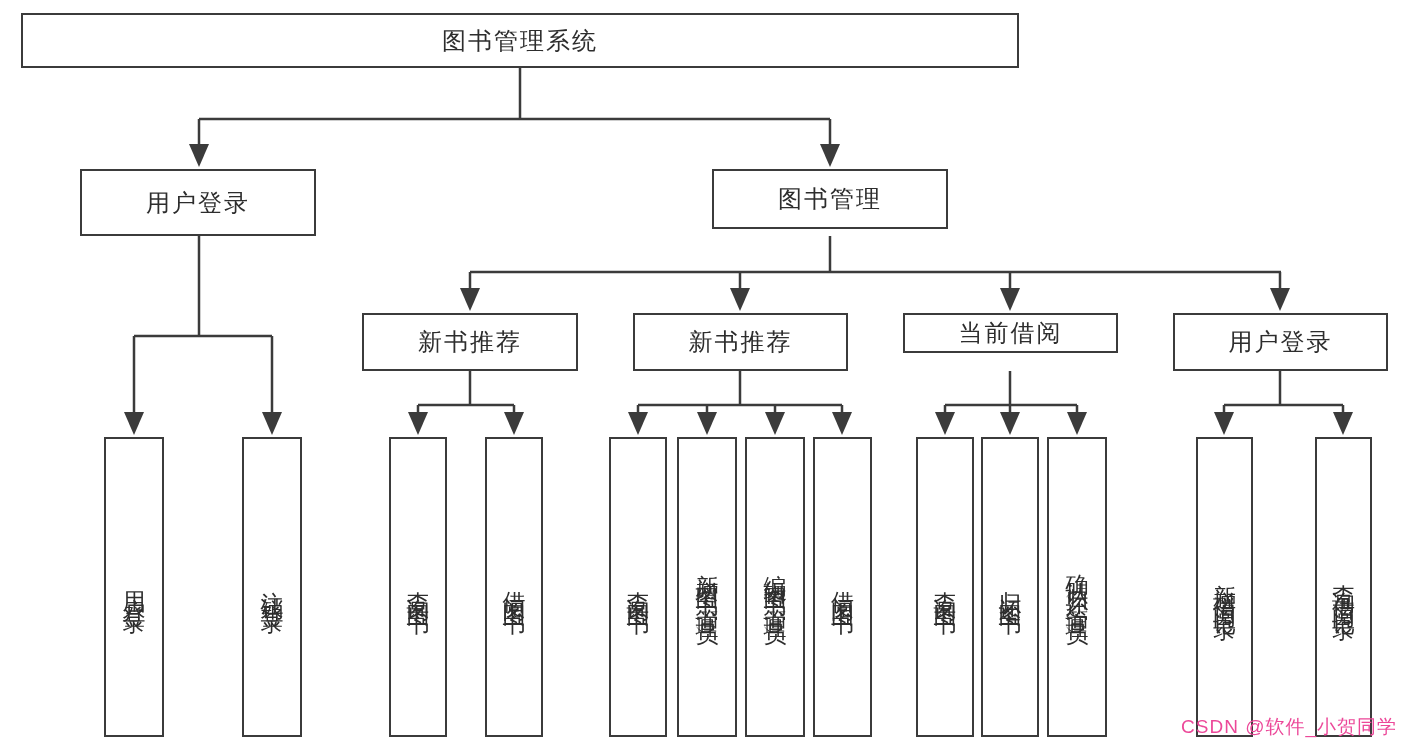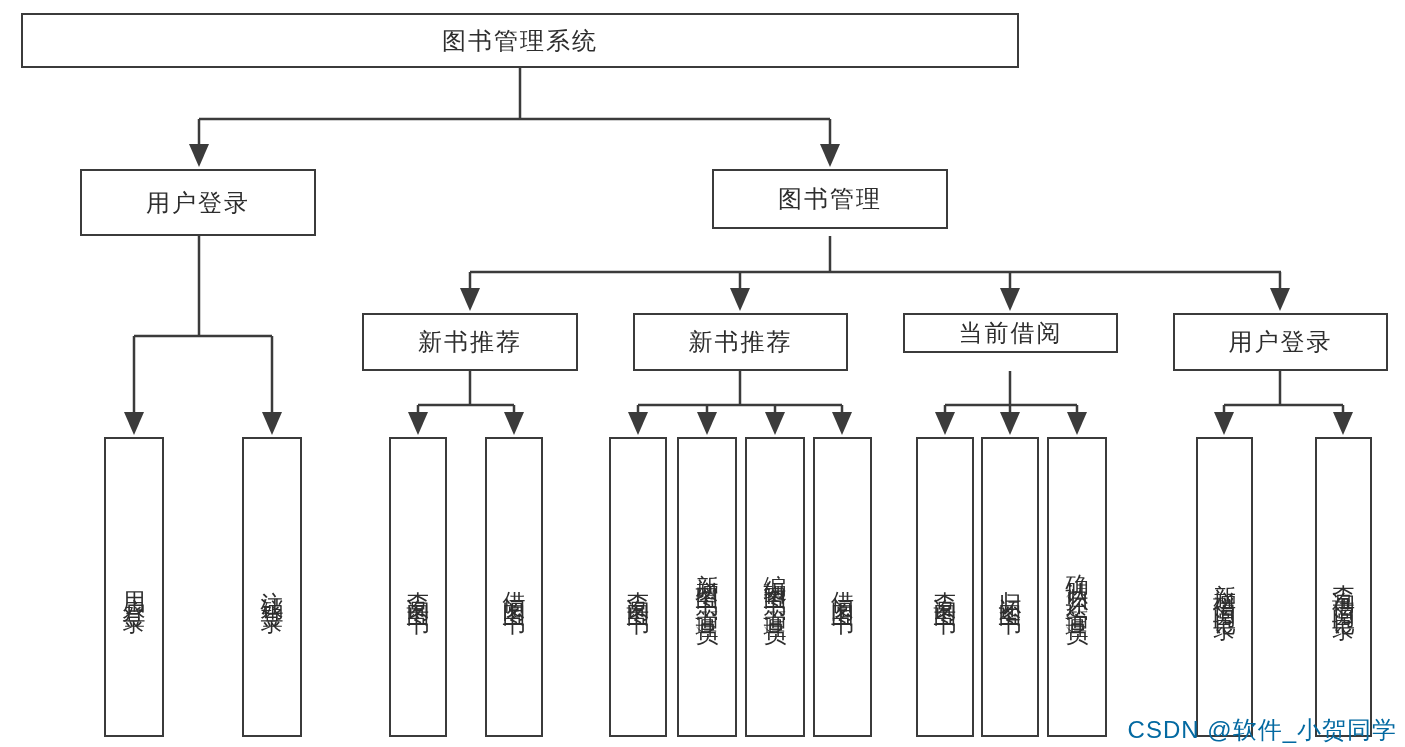--- a/index.html
+++ b/index.html
@@ -24,23 +24,23 @@
   .node.v .vtext{
     writing-mode:vertical-rl;
     text-orientation:mixed;
     font-size:23px;
     letter-spacing:7px;
     line-height:1;
   }
   .watermark{
     position:absolute;
     top:714px;right:8px;
-    font-size:24px;
+    font-size:19px;
     letter-spacing:1px;
-    color:#0369a1;
+    color:#ec4899;
     white-space:nowrap;
     z-index:5;
   }
 </style>
 </head>
 <body>
 
 <div class="canvas">
 
   <svg class="wires" viewBox="0 0 1405 747" xmlns="http://www.w3.org/2000/svg">

